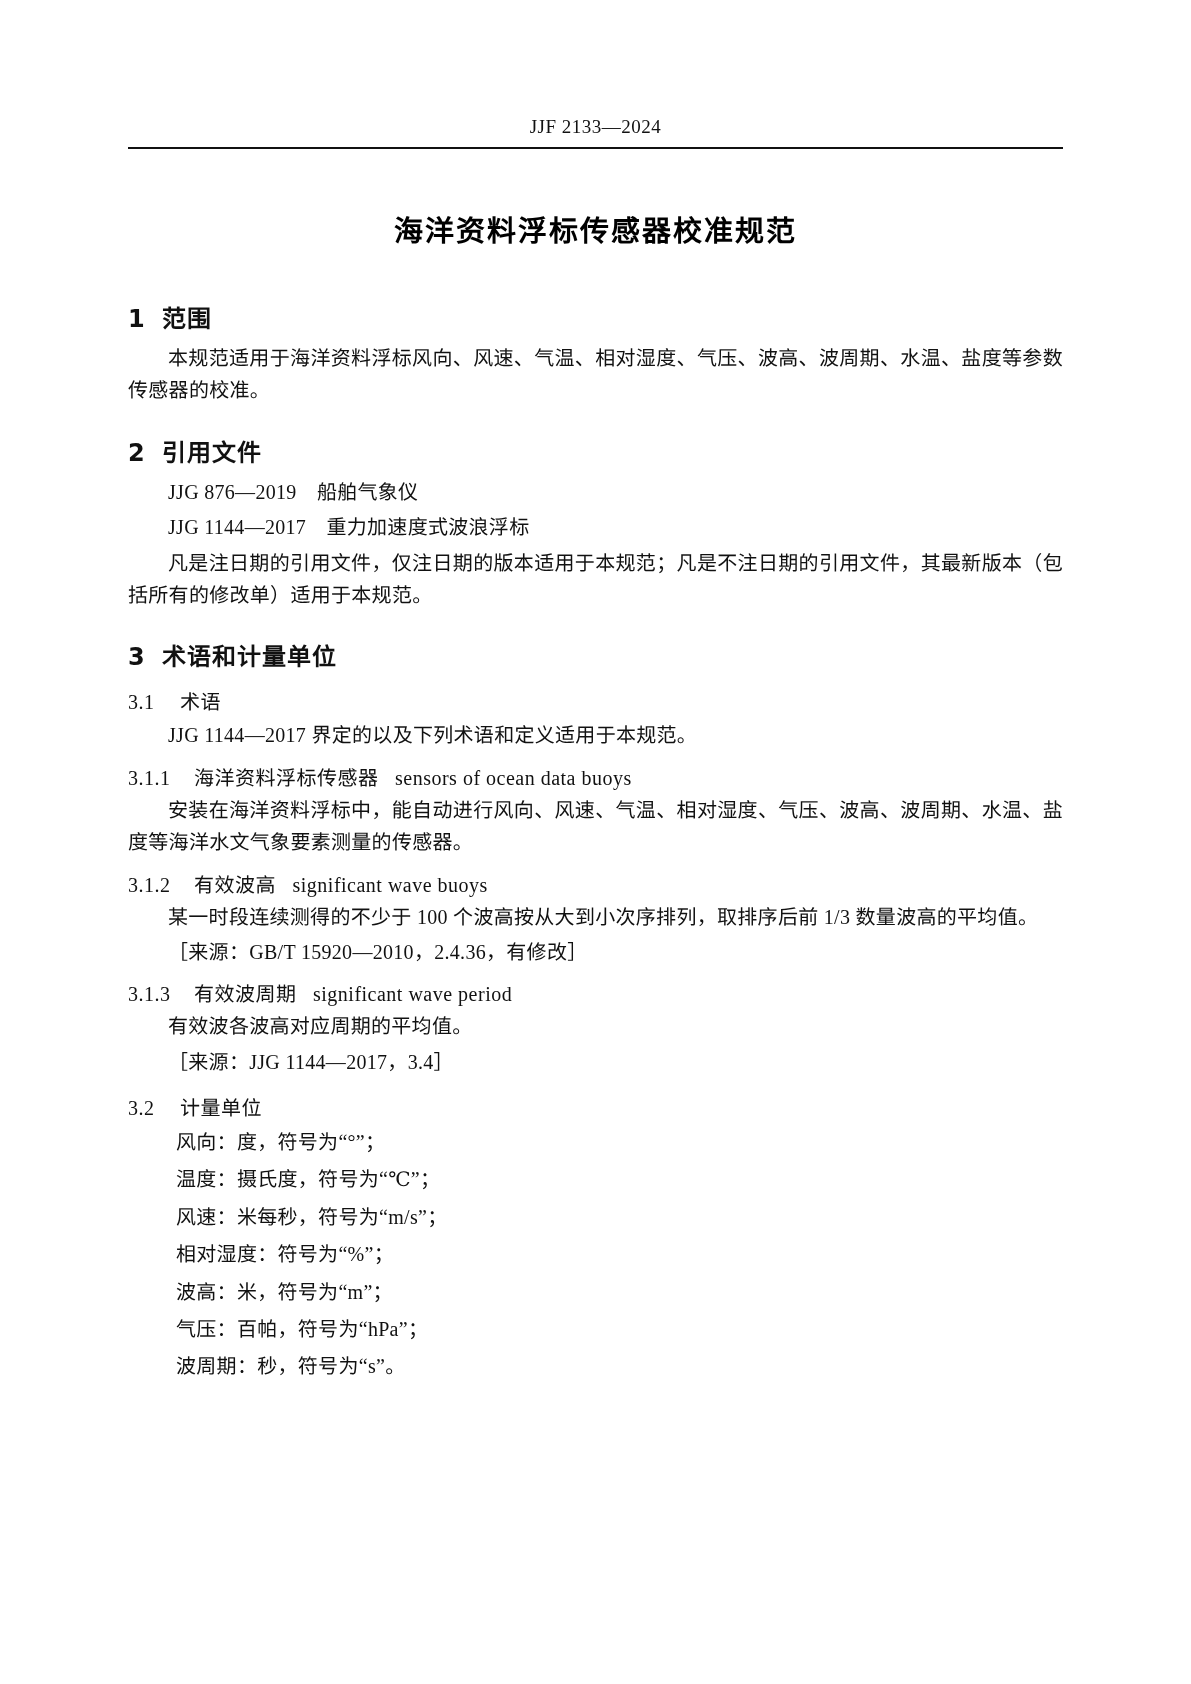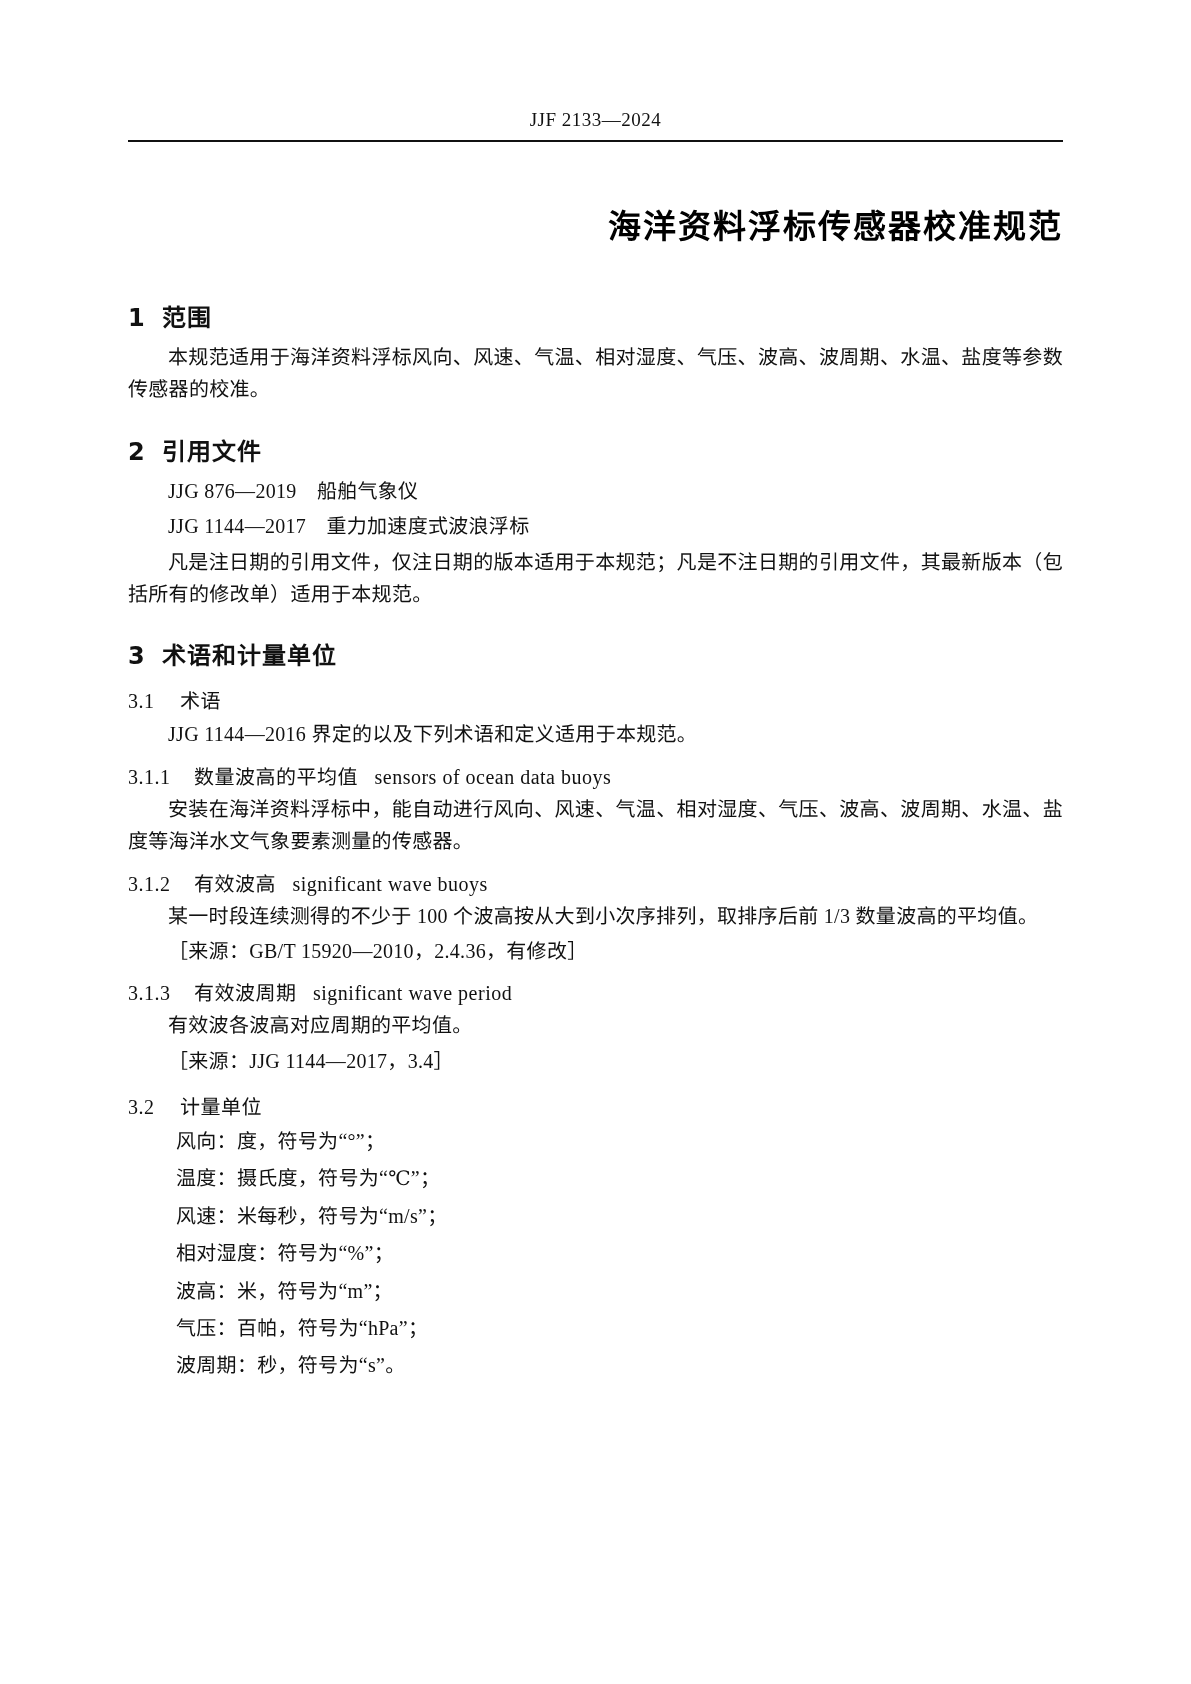--- a/index.html
+++ b/index.html
@@ -4,21 +4,21 @@
 <style>
   html, body {
     margin: 0;
     padding: 0;
     background: #ffffff;
   }
   .page {
     position: relative;
     width: 1191px;
     height: 1412px;
-    margin: 4px auto;
+    margin: 11px auto;
     background: #ffffff;
     font-family: "Liberation Serif", "DejaVu Serif", serif;
     color: #111111;
     box-sizing: border-box;
   }
   .header {
     position: absolute;
     top: 105px;
     left: 128px;
     width: 935px;
@@ -36,22 +36,22 @@
     height: 2px;
     background: #111;
   }
   .content {
     position: absolute;
     top: 180px;
     left: 128px;
     width: 935px;
   }
   .doc-title {
-    text-align: right;
-    font-size: 33px;
+    text-align: center;
+    font-size: 29px;
     font-weight: bold;
     font-family: "DejaVu Sans", "Liberation Sans", sans-serif;
     letter-spacing: 2px;
     margin: 16px 0 50px 0;
     color: #000;
   }
   .h1 {
     font-size: 24px;
     font-weight: bold;
     font-family: "DejaVu Sans", "Liberation Sans", sans-serif;
@@ -131,24 +131,24 @@
     <p class="indent-ref">JJG 1144—2017　重力加速度式波浪浮标</p>
     <p class="indent">凡是注日期的引用文件，仅注日期的版本适用于本规范；凡是不注日期的引用文件，其最新版本（包括所有的修改单）适用于本规范。</p>
 
     <div class="h1">
       <span class="num">3</span><span>术语和计量单位</span>
     </div>
 
     <div class="h2">
       <span class="num">3.1</span><span>术语</span>
     </div>
-    <p class="indent">JJG 1144—2016 界定的以及下列术语和定义适用于本规范。</p>
+    <p class="indent">JJG 1144—2017 界定的以及下列术语和定义适用于本规范。</p>
 
     <div class="h3">
-      <span class="num">3.1.1</span><span>数量波高的平均值</span>&nbsp;&nbsp;&nbsp;<span>sensors of ocean data buoys</span>
+      <span class="num">3.1.1</span><span>海洋资料浮标传感器</span>&nbsp;&nbsp;&nbsp;<span>sensors of ocean data buoys</span>
     </div>
     <p class="indent">安装在海洋资料浮标中，能自动进行风向、风速、气温、相对湿度、气压、波高、波周期、水温、盐度等海洋水文气象要素测量的传感器。</p>
 
     <div class="h3">
       <span class="num">3.1.2</span><span>有效波高</span>&nbsp;&nbsp;&nbsp;<span>significant wave buoys</span>
     </div>
     <p class="indent">某一时段连续测得的不少于 100 个波高按从大到小次序排列，取排序后前 1/3 数量波高的平均值。</p>
     <p class="indent">［来源：GB/T 15920—2010，2.4.36，有修改］</p>
 
     <div class="h3">

